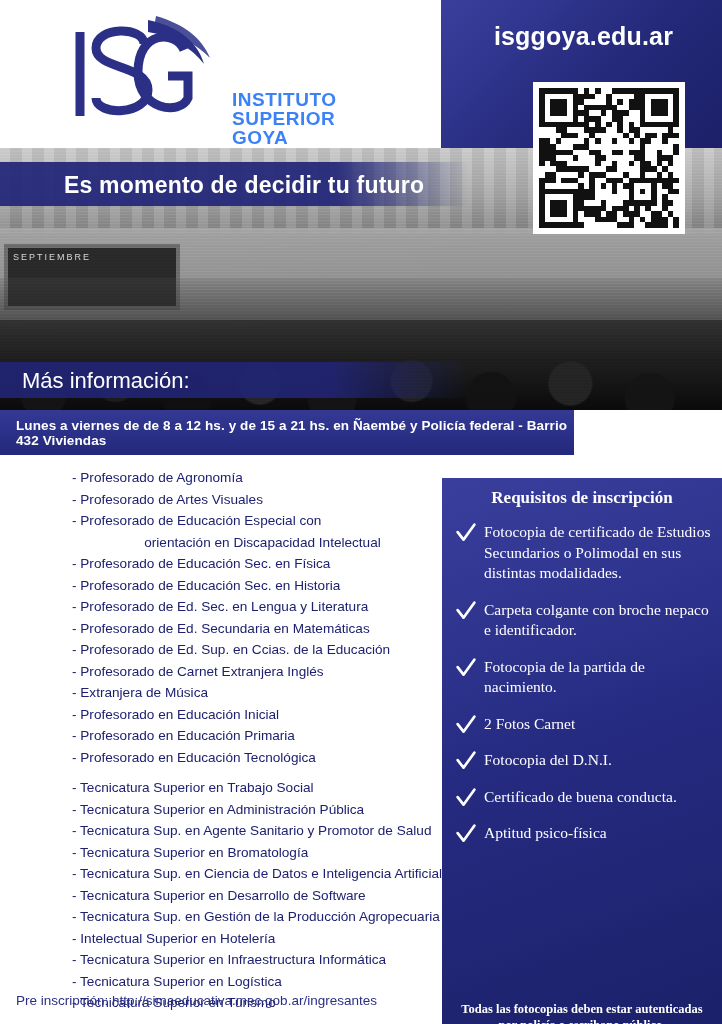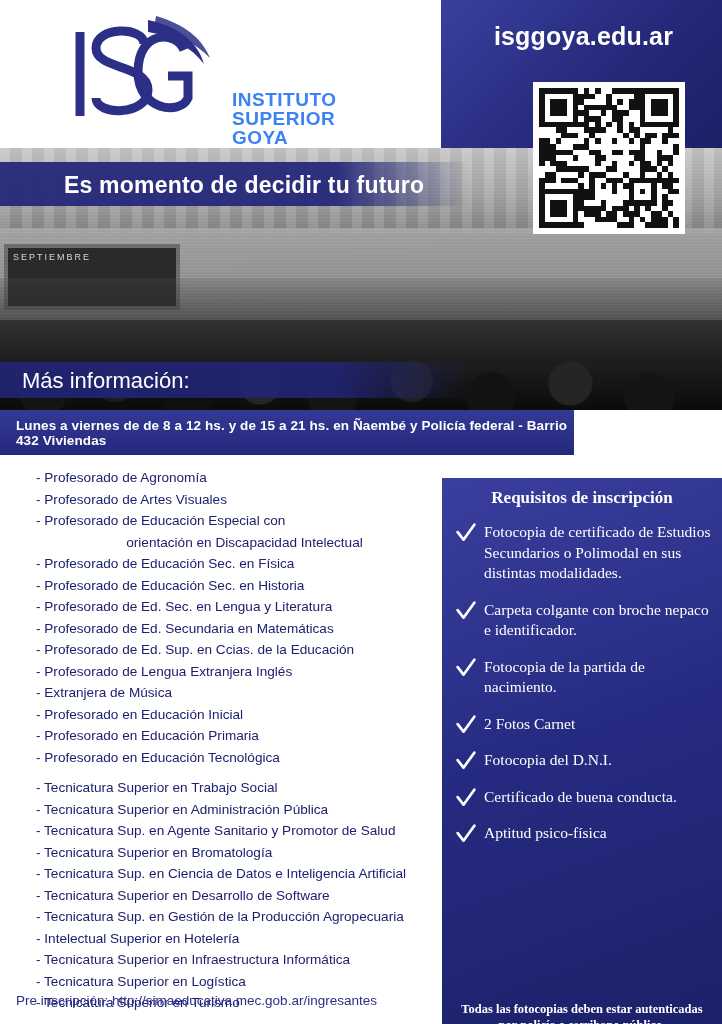--- a/index.html
+++ b/index.html
@@ -212,20 +212,21 @@
     position:absolute;
     left:36px; top:12px;
     width:404px;
   }
   .course-list li {
     list-style:none;
     color:#1e2170;
     font-size:13.6px;
     line-height:21.5px;
     white-space:nowrap;
+    margin-left:36px;
   }
   .course-list li.gap { margin-top:9px; }
   .course-list li .ind { padding-left:13px; display:block;text-align:center; }
 
   .preinscripcion {
     position:absolute;
     left:16px; bottom:16px;
     color:#2b2f86;
     font-size:13.5px;
   }
@@ -961,21 +962,21 @@
         <li>- Profesorado de Artes Visuales</li>
         <li>- Profesorado de Educación Especial con</li>
         <li>
           <span class="ind">orientación en Discapacidad Intelectual</span>
         </li>
         <li>- Profesorado de Educación Sec. en Física</li>
         <li>- Profesorado de Educación Sec. en Historia</li>
         <li>- Profesorado de Ed. Sec. en Lengua y Literatura</li>
         <li>- Profesorado de Ed. Secundaria en Matemáticas</li>
         <li>- Profesorado de Ed. Sup. en Ccias. de la Educación</li>
-        <li>- Profesorado de Lengua Extranjera Inglés</li>
+        <li>- Profesorado de Carnet Extranjera Inglés</li>
         <li>- Extranjera de Música</li>
         <li>- Profesorado en Educación Inicial</li>
         <li>- Profesorado en Educación Primaria</li>
         <li>- Profesorado en Educación Tecnológica</li>
         <li class="gap">- Tecnicatura Superior en Trabajo Social</li>
         <li>- Tecnicatura Superior en Administración Pública</li>
         <li>- Tecnicatura Sup. en Agente Sanitario y Promotor de Salud</li>
         <li>- Tecnicatura Superior en Bromatología</li>
         <li>- Tecnicatura Sup. en Ciencia de Datos e Inteligencia Artificial</li>
         <li>- Tecnicatura Superior en Desarrollo de Software</li>

